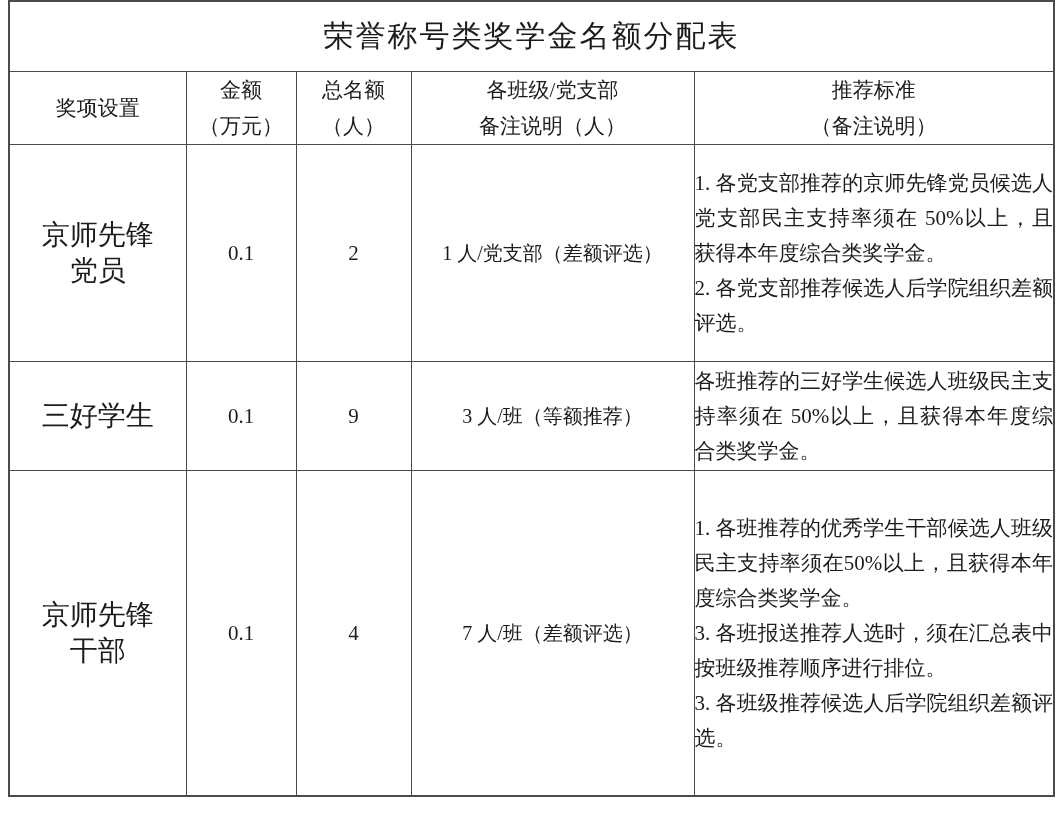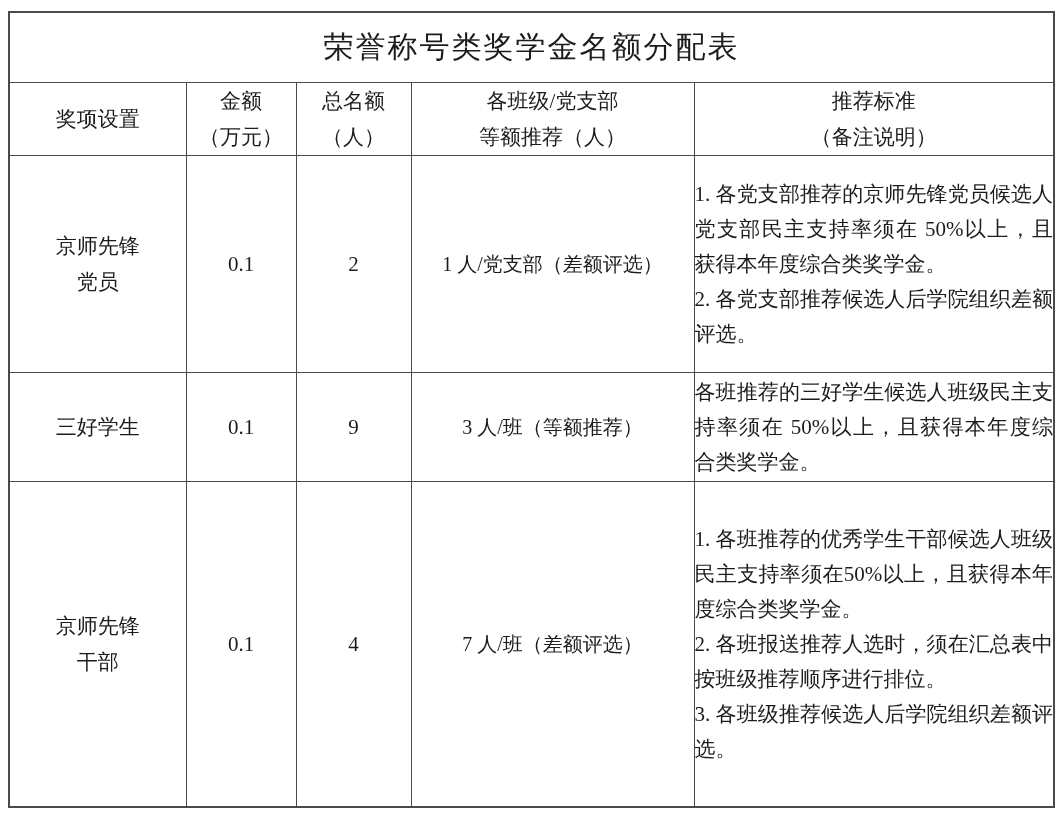--- a/index.html
+++ b/index.html
@@ -7,21 +7,21 @@
     padding: 0;
     width: 1064px;
     height: 817px;
     background: #ffffff;
     font-family: "Liberation Serif", "DejaVu Serif", serif;
     color: #1c1c1c;
   }
   .sheet {
     position: absolute;
     left: 8px;
-    top: 11px;
+    top: 0;
   }
   table.alloc {
     border-collapse: collapse;
     table-layout: fixed;
     width: 1045px;
     border: 2px solid #4a4a4a;
     background: #ffffff;
   }
   table.alloc td {
     border: 1px solid #4a4a4a;
@@ -39,21 +39,21 @@
   tr.header-row td {
     height: 72px;
     font-size: 21px;
     line-height: 36px;
     white-space: pre-line;
   }
   tr.r0 td { height: 216px; }
   tr.r1 td { height: 108px; }
   tr.r2 td { height: 324px; }
   td.award-cell {
-    font-size: 21px;
+    font-size: 28px;
     line-height: 36px;
     white-space: pre-line;
   }
   td.num-cell {
     font-size: 21px;
   }
   td.quota-cell {
     font-size: 20px;
   }
   td.criteria-cell {
@@ -87,21 +87,21 @@
       <td colspan="5">荣誉称号类奖学金名额分配表</td>
     </tr>
 
     <tr class="header-row">
       <td>奖项设置</td>
       <td>金额
 （万元）</td>
       <td>总名额
 （人）</td>
       <td>各班级/党支部
-等额推荐（人）</td>
+备注说明（人）</td>
       <td>推荐标准
 （备注说明）</td>
     </tr>
 
     <tr class="r0">
       <td class="award-cell">京师先锋
 党员</td>
       <td class="num-cell">0.1</td>
       <td class="num-cell">2</td>
       <td class="quota-cell">1 人/党支部（差额评选）</td>
@@ -122,19 +122,19 @@
     </tr>
 
     <tr class="r2">
       <td class="award-cell">京师先锋
 干部</td>
       <td class="num-cell">0.1</td>
       <td class="num-cell">4</td>
       <td class="quota-cell">7 人/班（差额评选）</td>
       <td class="criteria-cell">
         <p class="criteria-item">1. 各班推荐的优秀学生干部候选人班级民主支持率须在50%以上，且获得本年度综合类奖学金。</p>
-        <p class="criteria-item">2. 各班报送推荐人选时，须在汇总表中按班级推荐顺序进行排位。</p>
+        <p class="criteria-item">3. 各班报送推荐人选时，须在汇总表中按班级推荐顺序进行排位。</p>
         <p class="criteria-item">3. 各班级推荐候选人后学院组织差额评选。</p>
       </td>
     </tr>
   </tbody>
     </table>
 </div>
 
 </body></html>

